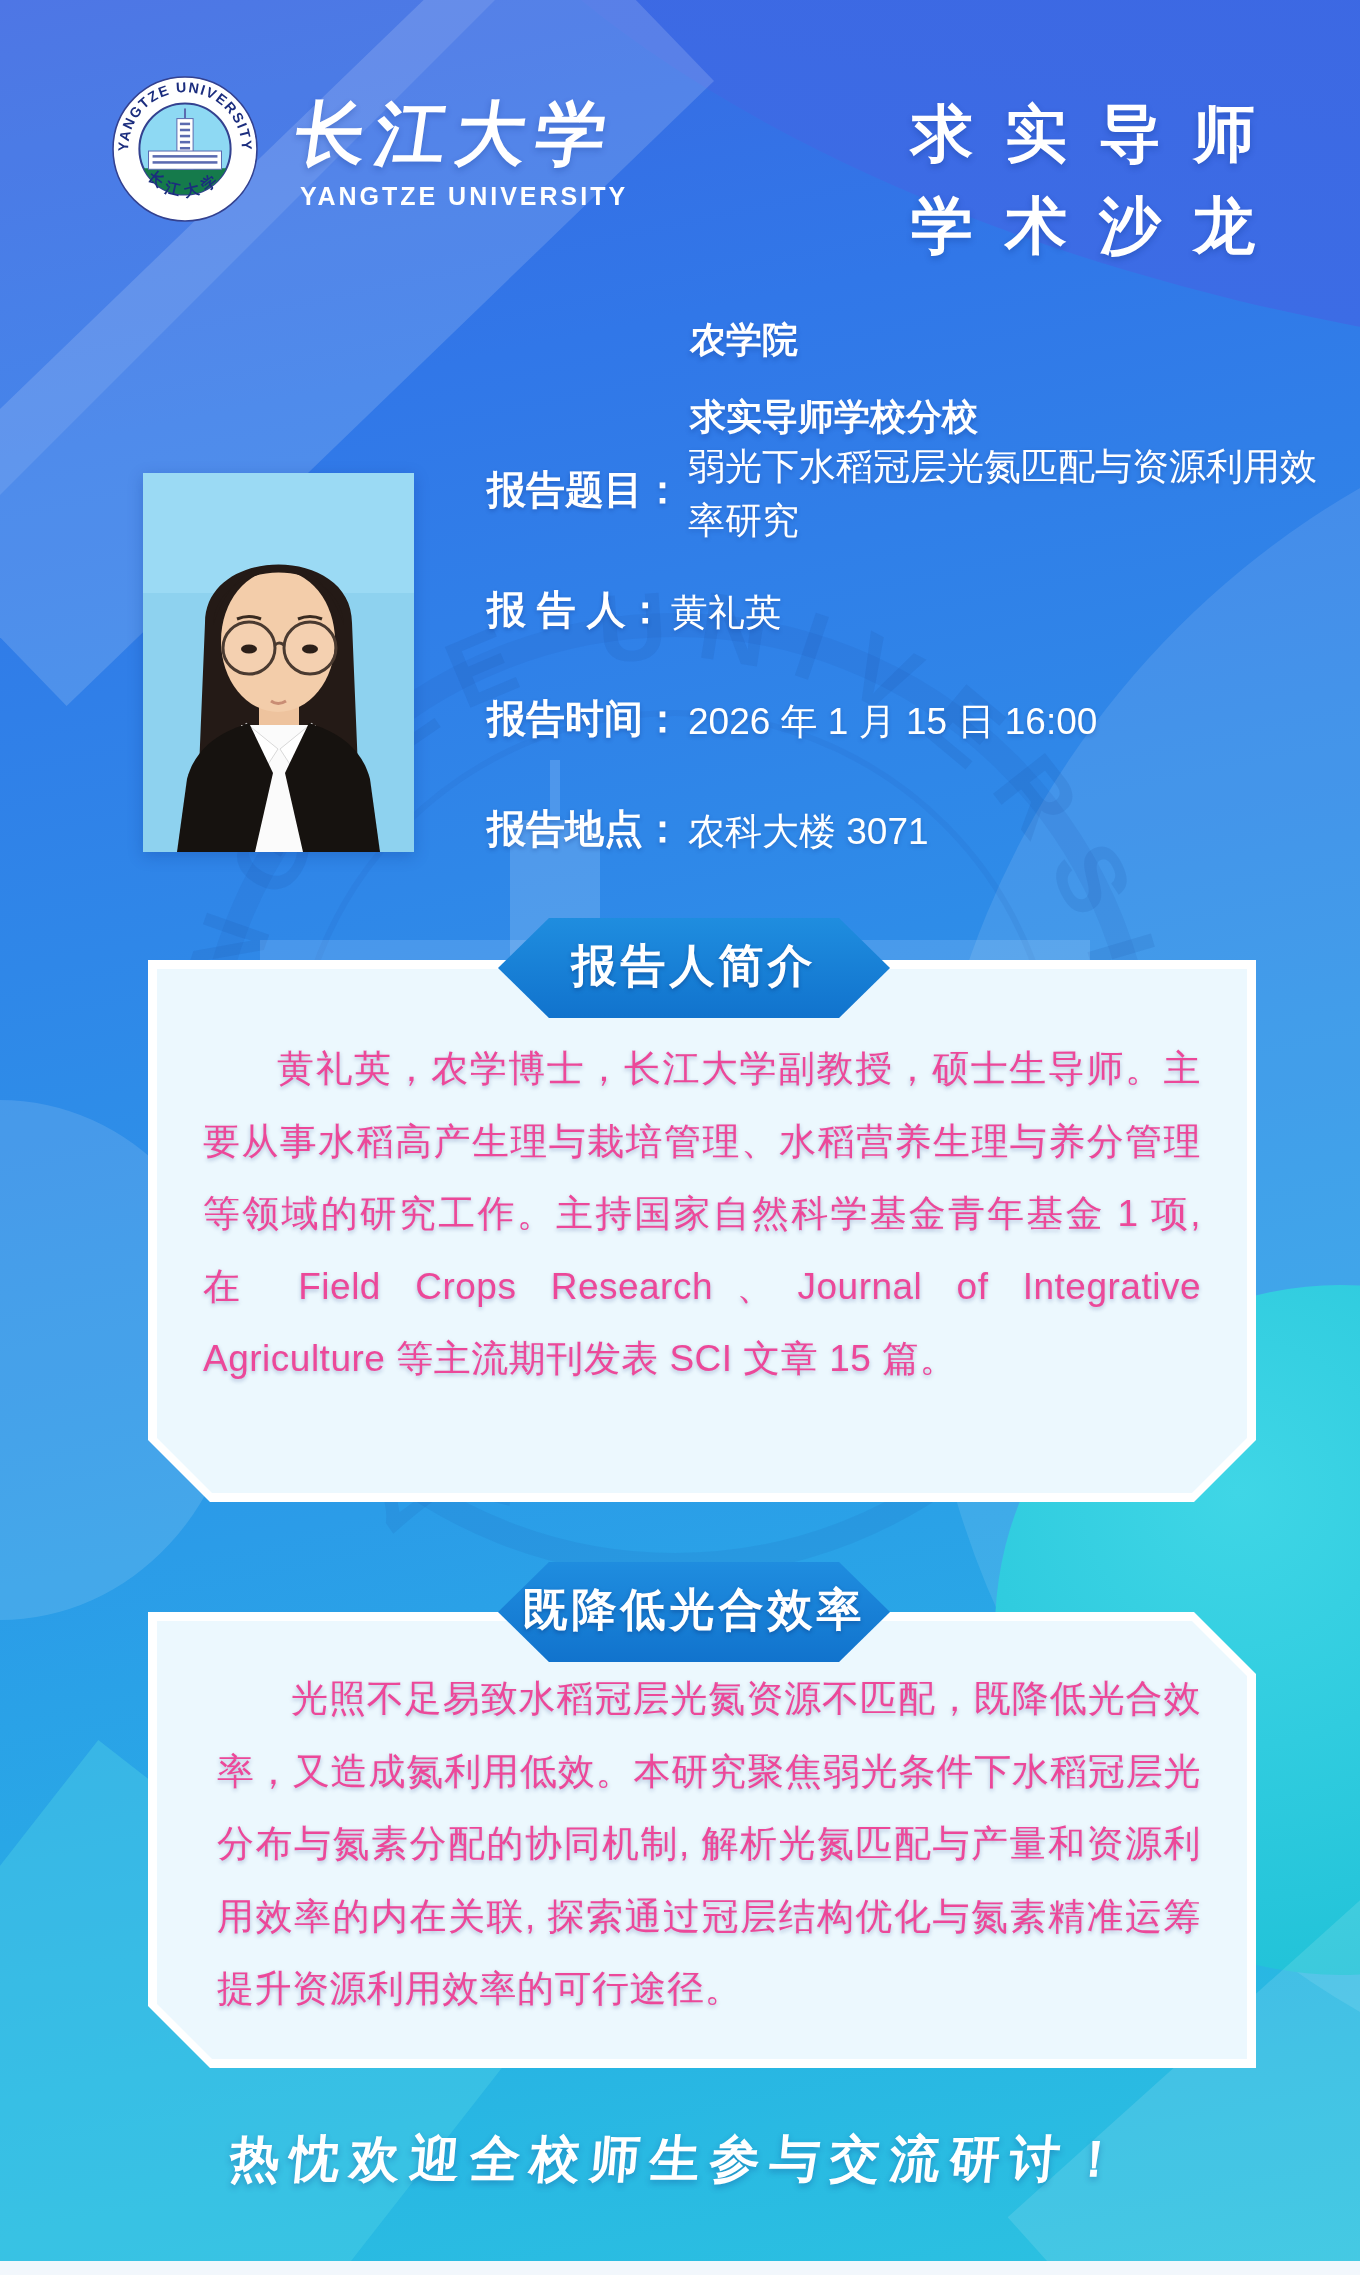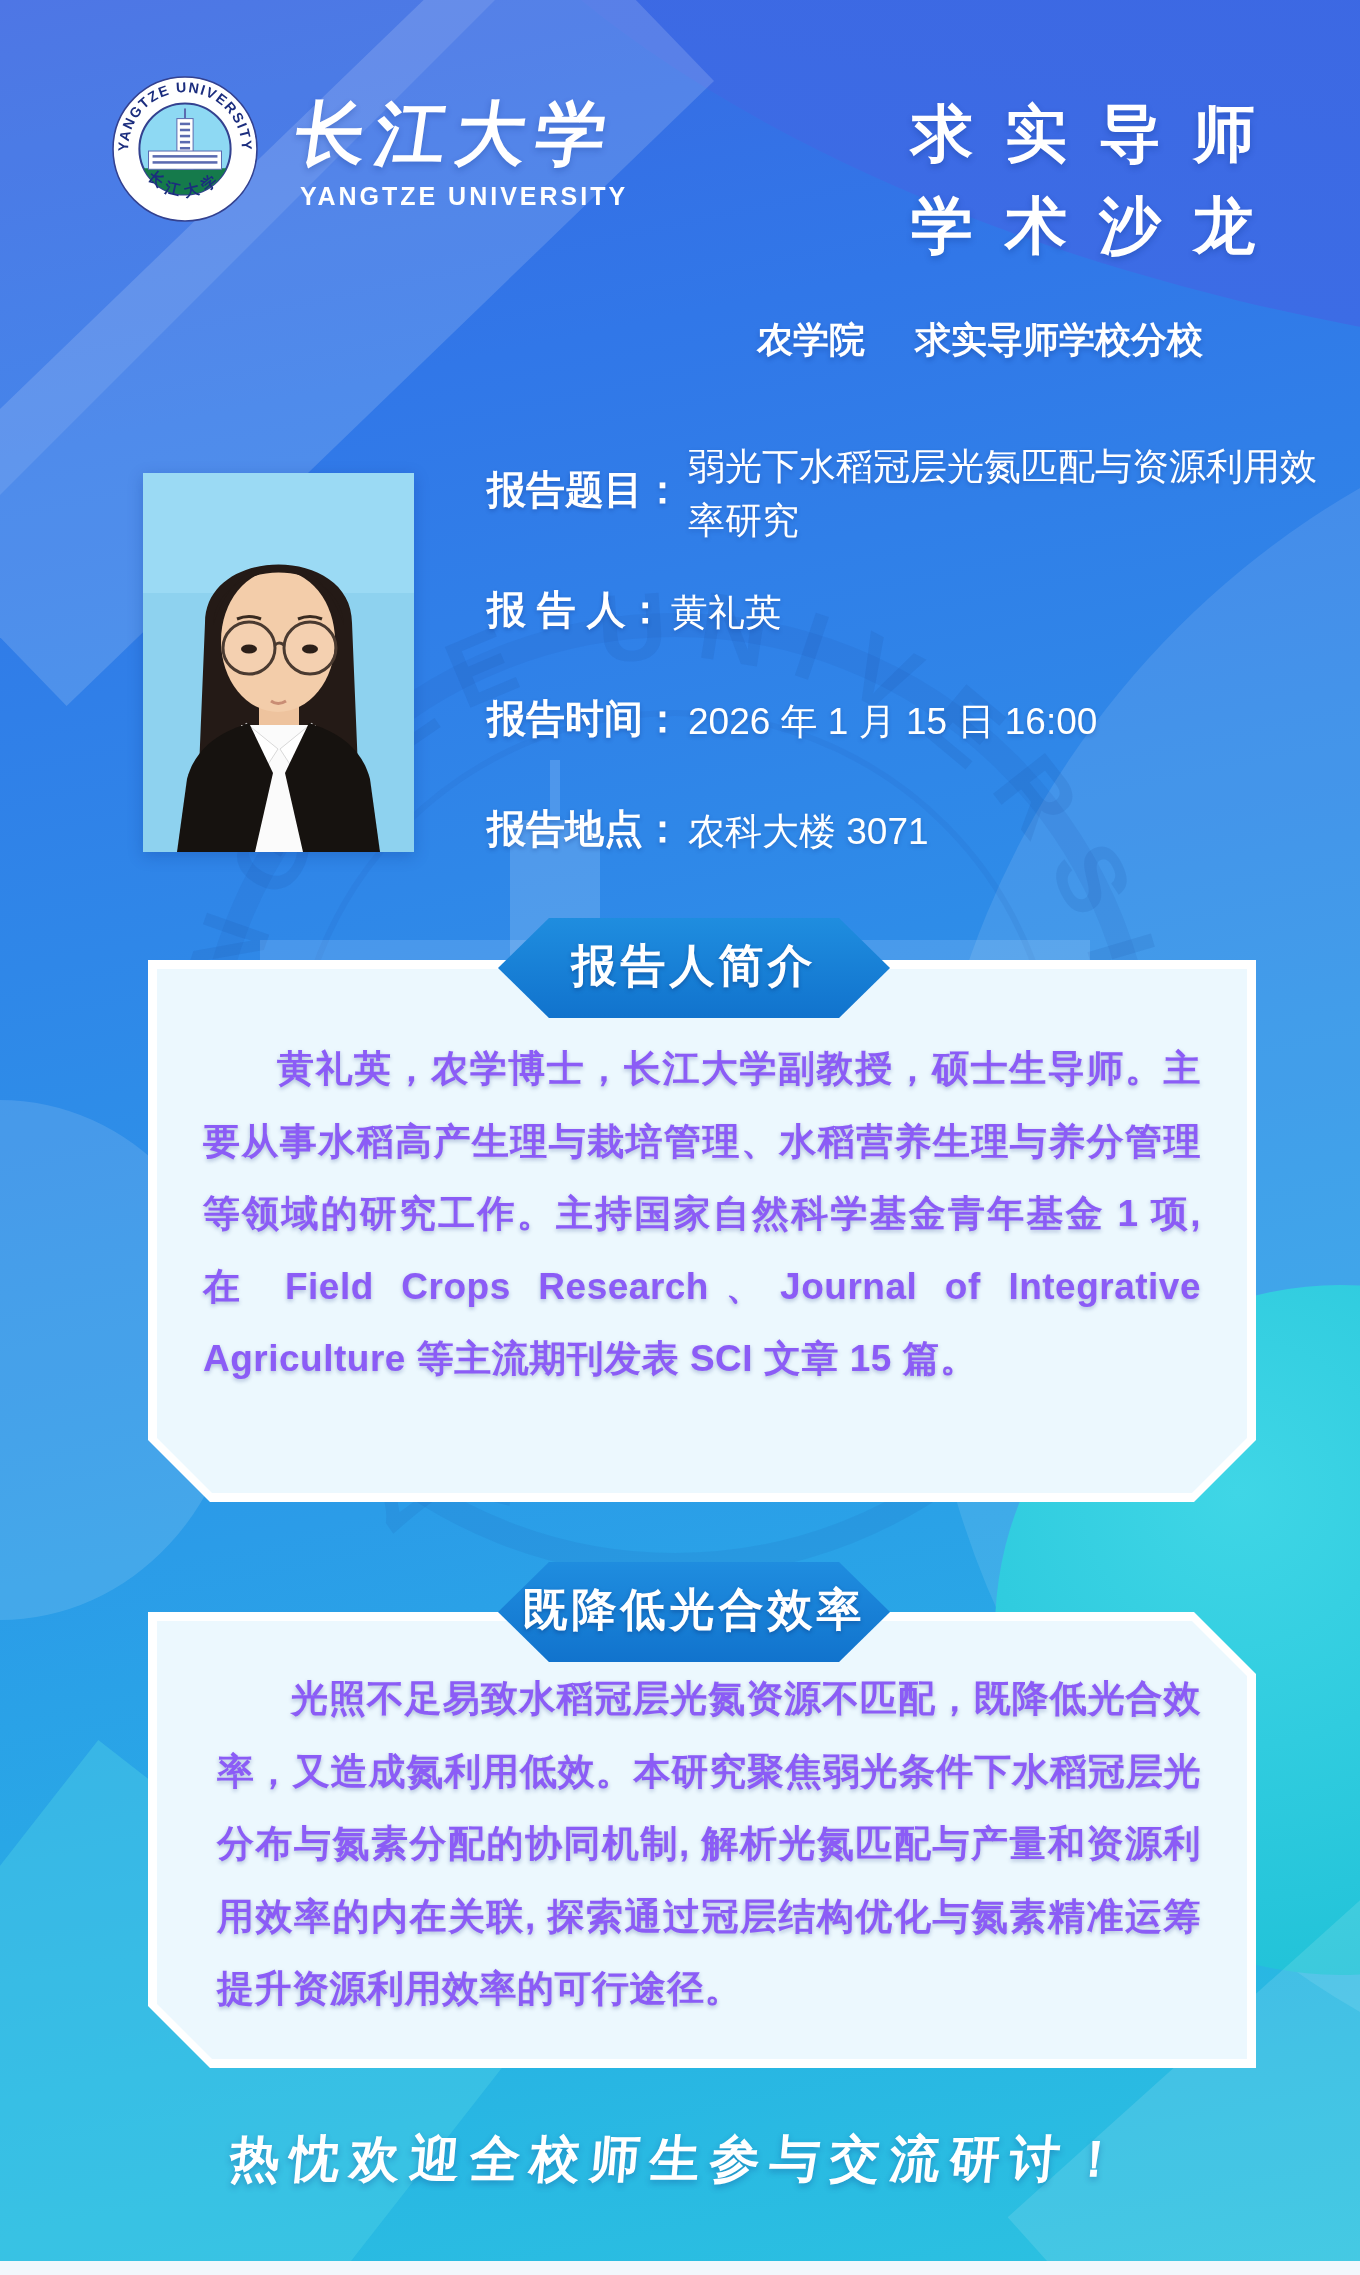--- a/index.html
+++ b/index.html
@@ -31,23 +31,23 @@
   
   .seal{position:absolute;left:110px;top:74px;width:150px;height:150px;}
   .univ-cn{position:absolute;left:296px;top:88px;color:#fff;font-family:"DejaVu Serif",serif;
     font-weight:bold;font-size:70px;letter-spacing:10px;transform:skewX(-8deg);
     text-shadow:0 3px 6px rgba(10,45,130,0.25);}
   .univ-en{position:absolute;left:300px;top:182px;color:#fff;font-weight:bold;
     font-size:25px;letter-spacing:3px;}
   .event-title{position:absolute;left:828px;top:88px;width:510px;text-align:center;color:#fff;
     font-family:"DejaVu Serif",serif;font-weight:bold;font-size:62px;line-height:92px;
     letter-spacing:32px;text-indent:32px;text-shadow:0 3px 6px rgba(10,45,130,0.30);}
-  .dept-line{position:absolute;left:690px;top:316px;width:580px;display:flex;gap:50px;
+  .dept-line{position:absolute;left:690px;top:316px;width:580px;display:flex;gap:28px;
     justify-content:center;color:#fff;font-weight:bold;font-size:36px;
-    text-shadow:0 3px 5px rgba(10,45,130,0.30);}
+    text-shadow:0 3px 5px rgba(10,45,130,0.30);flex-direction:column;}
   
   .photo{position:absolute;left:143px;top:473px;width:271px;height:379px;
     box-shadow:0 4px 14px rgba(10,45,130,0.25);}
   
   .info-row{position:absolute;left:487px;display:flex;align-items:flex-start;color:#fff;}
   .info-label{font-weight:bold;font-size:39px;white-space:nowrap;
     text-shadow:0 2px 4px rgba(10,40,120,0.30);}
   .info-value{font-size:37px;line-height:1.45;text-shadow:0 2px 4px rgba(10,40,120,0.25);}
   .row-title{top:437px;}
   .row-title .info-label{margin-top:26px;}
@@ -61,22 +61,22 @@
   .panel-bio{top:960px;height:542px;
     clip-path:polygon(0 0,100% 0,100% calc(100% - 62px),calc(100% - 62px) 100%,62px 100%,0 calc(100% - 62px));}
   .panel-bio .panel-inner{
     clip-path:polygon(0 0,100% 0,100% calc(100% - 55px),calc(100% - 55px) 100%,55px 100%,0 calc(100% - 55px));}
   .panel-abs{top:1612px;height:456px;
     clip-path:polygon(0 0,calc(100% - 62px) 0,100% 62px,100% 100%,62px 100%,0 calc(100% - 62px));}
   .panel-abs .panel-inner{
     clip-path:polygon(0 0,calc(100% - 55px) 0,100% 55px,100% 100%,55px 100%,0 calc(100% - 55px));}
   .panel-inner{position:absolute;left:9px;top:9px;right:9px;bottom:9px;
     background:rgba(214,240,253,0.46);}
-  .panel-text{margin:0;color:#8b5cf6;font-size:37px;line-height:72.5px;text-indent:2em;
-    text-align:justify;letter-spacing:0.5px;text-shadow:0 2px 4px rgba(10,40,120,0.28);font-weight:bold;}
+  .panel-text{margin:0;color:#ec4899;font-size:37px;line-height:72.5px;text-indent:2em;
+    text-align:justify;letter-spacing:0.5px;text-shadow:0 2px 4px rgba(10,40,120,0.28);}
   .panel-bio .panel-text{padding:64px 46px 0 46px;}
   .panel-abs .panel-text{padding:42px 46px 0 60px;}
   
   .badge{position:absolute;left:498px;width:392px;height:100px;line-height:96px;text-align:center;
     color:#fff;font-weight:bold;font-size:45px;letter-spacing:4px;
     background:linear-gradient(180deg,#1f8ddf,#1173cd);
     clip-path:polygon(13% 0,87% 0,100% 50%,87% 100%,13% 100%,0 50%);
     text-shadow:0 2px 4px rgba(5,35,100,0.35);}
   .badge-bio{top:918px;}
   .badge-abs{top:1562px;}

